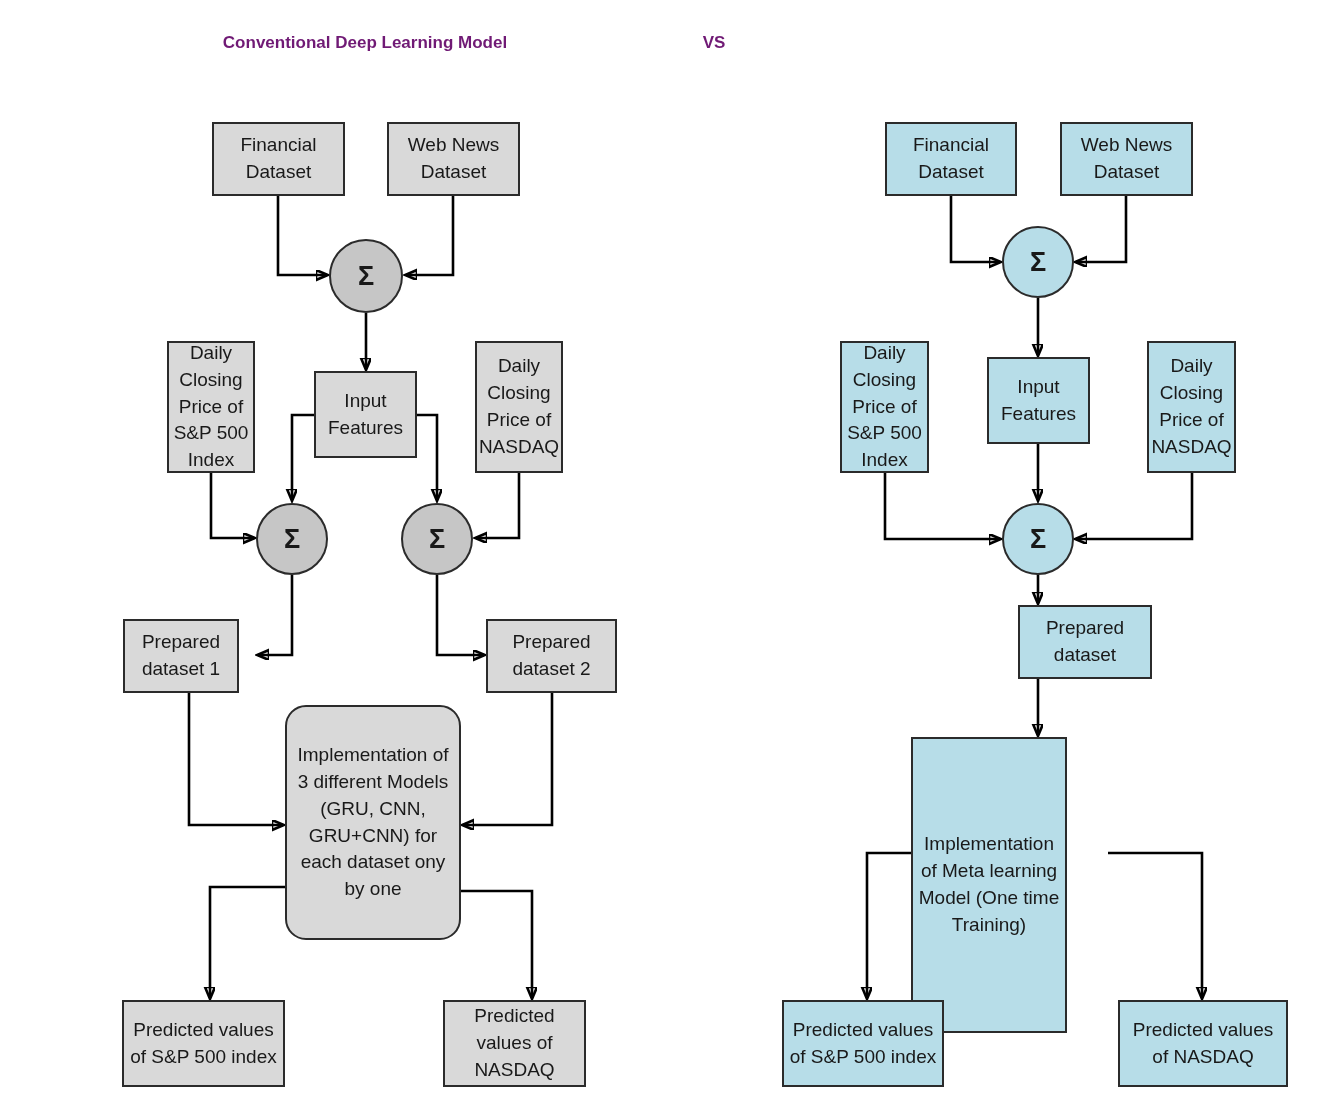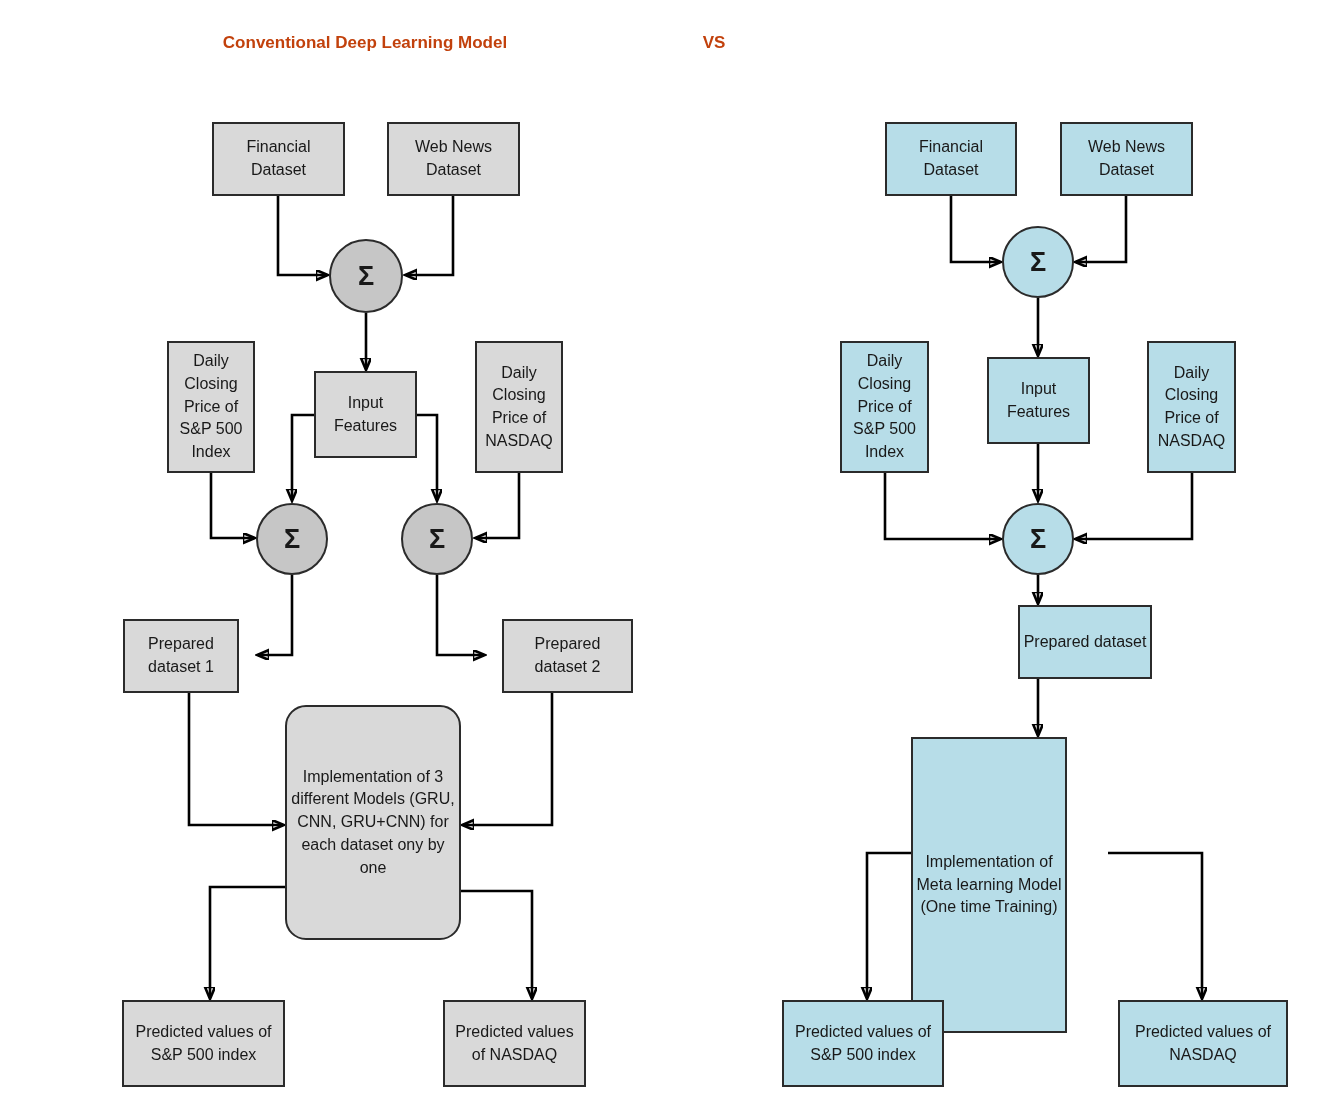--- a/index.html
+++ b/index.html
@@ -9,37 +9,37 @@
     background:#ffffff;
     font-family:"Liberation Sans", sans-serif;
     overflow:hidden;
   }
   .title {
     position:absolute;
     top:33px;
     text-align:center;
     font-size:17px;
     font-weight:600;
-    color:#c2410c;
+    color:#701a75;
   }
   .edges {
     position:absolute; left:0; top:0;
     width:1318px; height:1093px;
     z-index:1;
   }
   .edges path { stroke:#000000; stroke-width:2.6; fill:none; }
   .node {
     position:absolute;
     box-sizing:border-box;
     display:flex;
     align-items:center;
     justify-content:center;
     text-align:center;
     border:2px solid #2b2b2b;
-    font-size:16px;
+    font-size:19px;
     line-height:1.42;
     color:#191919;
     padding:2px 3px;
     z-index:2;
   }
   .gray  { background:#d9d9d9; }
   .blue  { background:#b7dde8; }
   .circle {
     border-radius:50%;
     font-size:27px;
@@ -91,21 +91,21 @@
 
   <div class="node gray" style="left:212px; top:122px; width:133px; height:74px;">Financial Dataset</div>
   <div class="node gray" style="left:387px; top:122px; width:133px; height:74px;">Web News Dataset</div>
   <div class="node circle gray-circle" style="left:329px; top:239px; width:74px; height:74px;">Σ</div>
   <div class="node gray" style="left:167px; top:341px; width:88px; height:132px;">Daily Closing Price of S&amp;P 500 Index</div>
   <div class="node gray" style="left:314px; top:371px; width:103px; height:87px;">Input Features</div>
   <div class="node gray" style="left:475px; top:341px; width:88px; height:132px;">Daily Closing Price of NASDAQ</div>
   <div class="node circle gray-circle" style="left:256px; top:503px; width:72px; height:72px;">Σ</div>
   <div class="node circle gray-circle" style="left:401px; top:503px; width:72px; height:72px;">Σ</div>
   <div class="node gray" style="left:123px; top:619px; width:116px; height:74px;">Prepared dataset 1</div>
-  <div class="node gray" style="left:486px; top:619px; width:131px; height:74px;margin-left:16px;">Prepared dataset 2</div>
+  <div class="node gray" style="left:486px; top:619px; width:131px; height:74px;">Prepared dataset 2</div>
   <div class="node gray" style="left:285px; top:705px; width:176px; height:235px;border-radius:21px;">Implementation of 3 different Models (GRU, CNN, GRU+CNN) for each dataset ony by one</div>
   <div class="node gray" style="left:122px; top:1000px; width:163px; height:87px;">Predicted values of S&amp;P 500 index</div>
   <div class="node gray" style="left:443px; top:1000px; width:143px; height:87px;">Predicted values of NASDAQ</div>
 
   <div class="node blue" style="left:885px; top:122px; width:132px; height:74px;">Financial Dataset</div>
   <div class="node blue" style="left:1060px; top:122px; width:133px; height:74px;">Web News Dataset</div>
   <div class="node circle blue" style="left:1002px; top:226px; width:72px; height:72px;">Σ</div>
   <div class="node blue" style="left:840px; top:341px; width:89px; height:132px;">Daily Closing Price of S&amp;P 500 Index</div>
   <div class="node blue" style="left:987px; top:357px; width:103px; height:87px;">Input Features</div>
   <div class="node blue" style="left:1147px; top:341px; width:89px; height:132px;">Daily Closing Price of NASDAQ</div>

